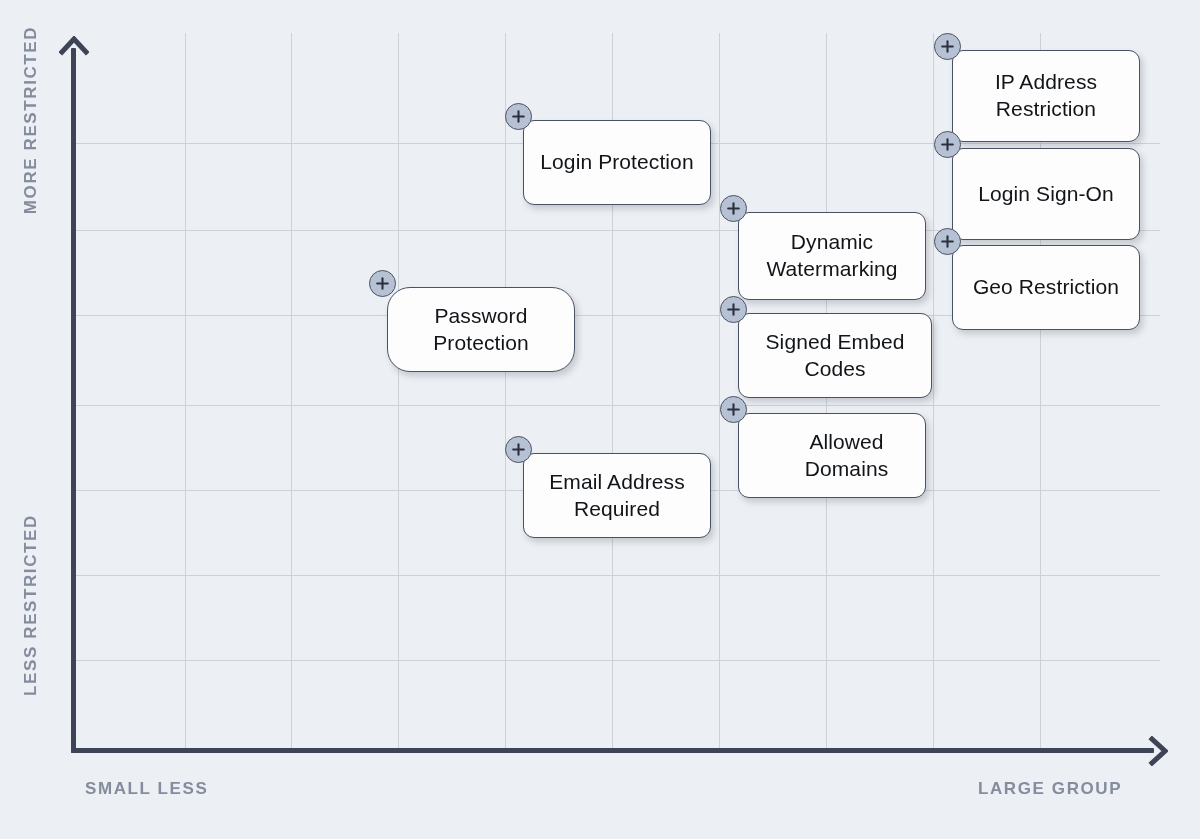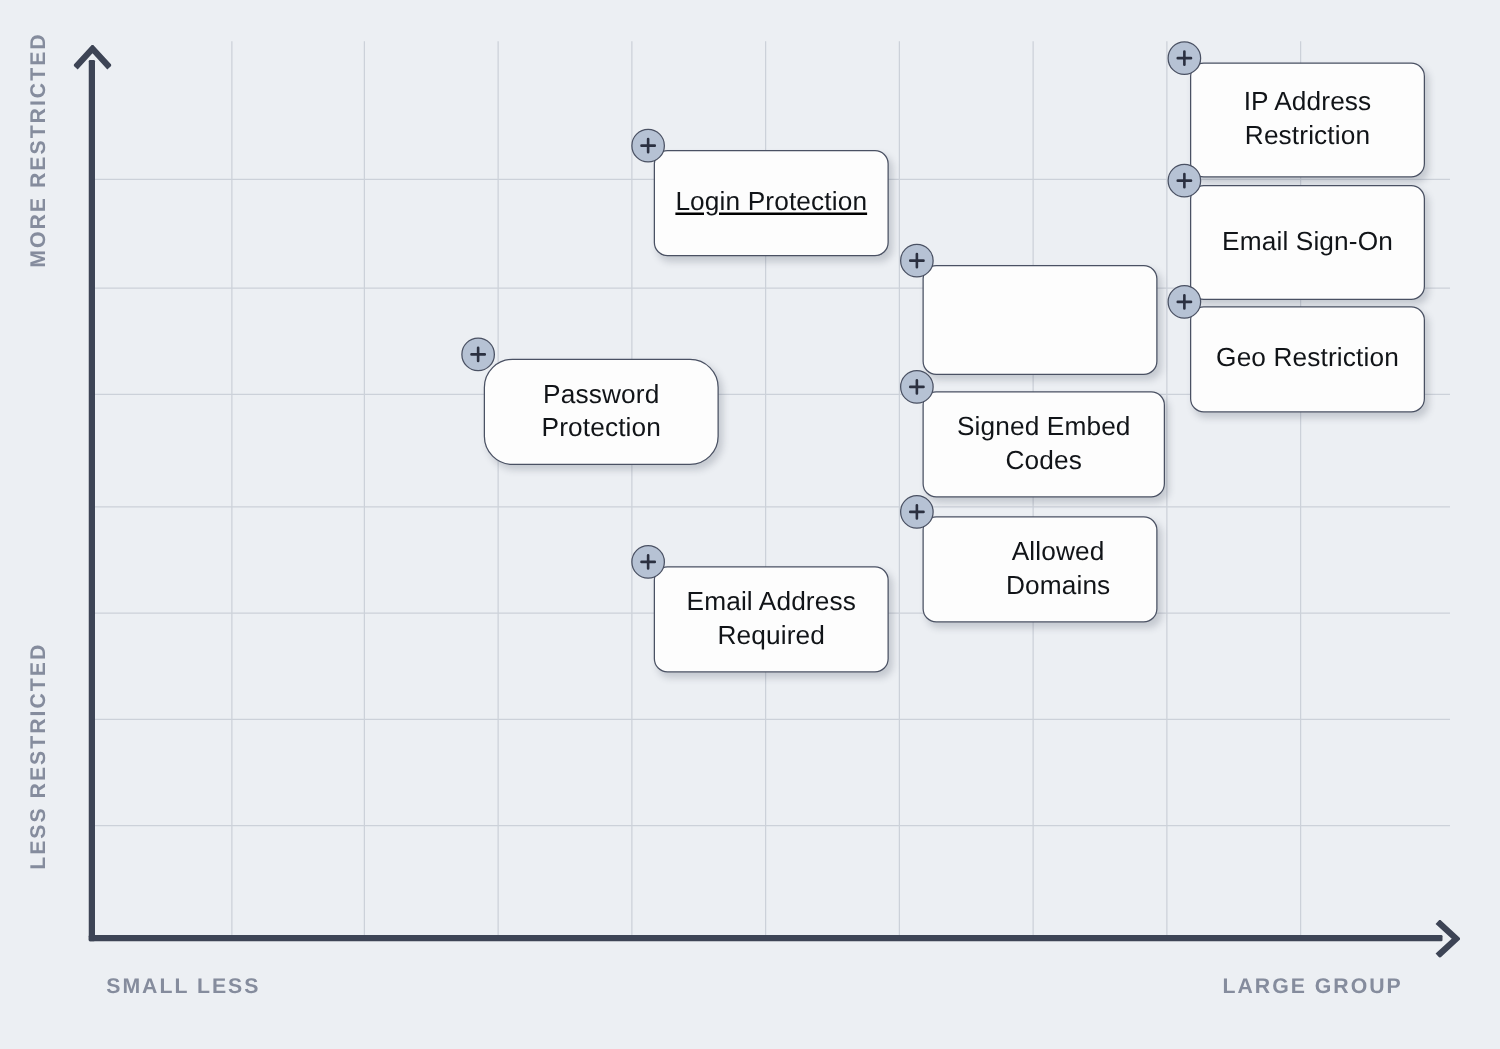--- a/index.html
+++ b/index.html
@@ -199,54 +199,55 @@
           </svg>
         </span>
         <span class="card-label">IP Address Restriction</span>
       </div>
       <div class="card" style="left: 952px; top: 148px; width: 188px; height: 92px;">
         <span class="badge">
           <svg width="15" height="15" viewBox="0 0 15 15">
             <path d="M7.5 2.2 V12.8 M2.2 7.5 H12.8" stroke="#2b3040" stroke-width="2.1" stroke-linecap="round"></path>
           </svg>
         </span>
-        <span class="card-label">Email Sign-On</span>
+        <span class="card-label">Login Sign-On</span>
       </div>
       <div class="card" style="left: 952px; top: 245px; width: 188px; height: 85px;">
         <span class="badge">
           <svg width="15" height="15" viewBox="0 0 15 15">
             <path d="M7.5 2.2 V12.8 M2.2 7.5 H12.8" stroke="#2b3040" stroke-width="2.1" stroke-linecap="round"></path>
           </svg>
         </span>
         <span class="card-label">Geo Restriction</span>
       </div>
       <div class="card" style="left: 738px; top: 212px; width: 188px; height: 88px;">
         <span class="badge">
           <svg width="15" height="15" viewBox="0 0 15 15">
             <path d="M7.5 2.2 V12.8 M2.2 7.5 H12.8" stroke="#2b3040" stroke-width="2.1" stroke-linecap="round"></path>
           </svg>
         </span>
+        <span class="card-label">Dynamic Watermarking</span>
       </div>
       <div class="card" style="left: 738px; top: 313px; width: 194px; height: 85px;">
         <span class="badge">
           <svg width="15" height="15" viewBox="0 0 15 15">
             <path d="M7.5 2.2 V12.8 M2.2 7.5 H12.8" stroke="#2b3040" stroke-width="2.1" stroke-linecap="round"></path>
           </svg>
         </span>
         <span class="card-label">Signed Embed Codes</span>
       </div>
       <div class="card" style="left: 738px; top: 413px; width: 188px; height: 85px; padding-left: 39px;">
         <span class="badge">
           <svg width="15" height="15" viewBox="0 0 15 15">
             <path d="M7.5 2.2 V12.8 M2.2 7.5 H12.8" stroke="#2b3040" stroke-width="2.1" stroke-linecap="round"></path>
           </svg>
         </span>
         <span class="card-label">Allowed Domains</span>
       </div>
-      <div class="card" style="left: 523px; top: 120px; width: 188px; height: 85px; text-decoration: underline;">
+      <div class="card" style="left: 523px; top: 120px; width: 188px; height: 85px;">
         <span class="badge">
           <svg width="15" height="15" viewBox="0 0 15 15">
             <path d="M7.5 2.2 V12.8 M2.2 7.5 H12.8" stroke="#2b3040" stroke-width="2.1" stroke-linecap="round"></path>
           </svg>
         </span>
         <span class="card-label">Login Protection</span>
       </div>
       <div class="card" style="left: 387px; top: 287px; width: 188px; height: 85px; border-radius: 23px;">
         <span class="badge">
           <svg width="15" height="15" viewBox="0 0 15 15">

